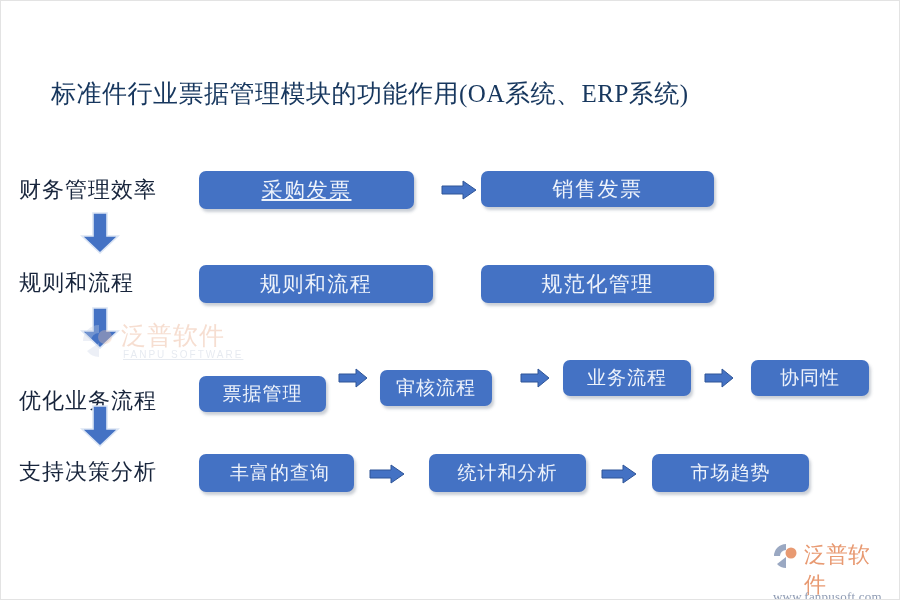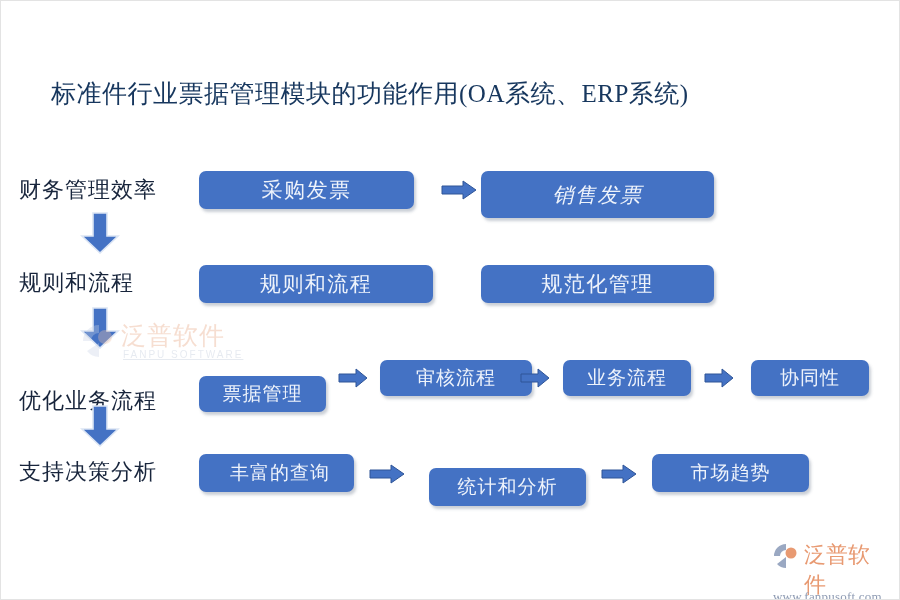--- a/index.html
+++ b/index.html
@@ -183,58 +183,58 @@
     <svg viewBox="0 0 40 40" width="40" height="40">
       <path d="M4 20 A16 16 0 0 1 20 4 L20 12 A8 8 0 0 0 12 20 Z" fill="#c8d3e6"></path>
       <path d="M20 36 A16 16 0 0 1 8 30 L20 22 Z" fill="#c8d3e6"></path>
       <circle cx="26" cy="16" r="7" fill="#f0c3a8"></circle>
     </svg>
   </div>
   <div class="wm-cn">泛普软件</div>
   <div class="wm-en">FANPU SOFTWARE</div>
 </div>
 
-<div class="pbox" style="left:198px; top:170px; width:215px; height:38px;">采购发票</div>
+<div class="pbox" style="left:198px; top:170px; width:215px; height:38px;text-decoration:underline;">采购发票</div>
 <div class="h-arrow" style="left:440px; top:178px; width:36px;">
   <svg viewBox="0 0 36 22" width="36" height="22">
     <polygon points="1,7 22,7 22,2 35,11 22,20 22,15 1,15" fill="#4472c4" stroke="#2f5597" stroke-width="1"></polygon>
   </svg>
 </div>
-<div class="pbox" style="left:480px; top:170px; width:233px; height:47px;font-style:italic;">销售发票</div>
+<div class="pbox" style="left:480px; top:170px; width:233px; height:36px;">销售发票</div>
 
 <div class="pbox" style="left:198px; top:264px; width:234px; height:38px;font-family:Liberation Mono, monospace;">规则和流程</div>
 <div class="pbox" style="left:480px; top:264px; width:233px; height:38px;">规范化管理</div>
 
 <div class="pbox slim" style="left:198px; top:359px; width:127px; height:36px;margin-top:16px;">票据管理</div>
 <div class="h-arrow" style="left:337px; top:366px; width:30px;">
   <svg viewBox="0 0 30 22" width="30" height="22">
     <polygon points="1,7 18,7 18,2 29,11 18,20 18,15 1,15" fill="#4472c4" stroke="#2f5597" stroke-width="1"></polygon>
   </svg>
 </div>
-<div class="pbox slim" style="left:379px; top:359px; width:152px; height:36px;">审核流程</div>
+<div class="pbox slim" style="left:379px; top:369px; width:112px; height:36px;">审核流程</div>
 <div class="h-arrow" style="left:519px; top:366px; width:30px;">
   <svg viewBox="0 0 30 22" width="30" height="22">
     <polygon points="1,7 18,7 18,2 29,11 18,20 18,15 1,15" fill="#4472c4" stroke="#2f5597" stroke-width="1"></polygon>
   </svg>
 </div>
 <div class="pbox slim" style="left:562px; top:359px; width:128px; height:36px;">业务流程</div>
 <div class="h-arrow" style="left:703px; top:366px; width:30px;">
   <svg viewBox="0 0 30 22" width="30" height="22">
     <polygon points="1,7 18,7 18,2 29,11 18,20 18,15 1,15" fill="#4472c4" stroke="#2f5597" stroke-width="1"></polygon>
   </svg>
 </div>
 <div class="pbox slim" style="left:750px; top:359px; width:118px; height:36px;">协同性</div>
 
 <div class="pbox slim" style="left:198px; top:453px; width:155px; height:38px;padding-left:7px;">丰富的查询</div>
 <div class="h-arrow" style="left:368px; top:462px; width:36px;">
   <svg viewBox="0 0 36 22" width="36" height="22">
     <polygon points="1,7 22,7 22,2 35,11 22,20 22,15 1,15" fill="#4472c4" stroke="#2f5597" stroke-width="1"></polygon>
   </svg>
 </div>
-<div class="pbox slim" style="left:428px; top:453px; width:157px; height:38px;margin-top:14px;">统计和分析</div>
+<div class="pbox slim" style="left:428px; top:453px; width:157px; height:38px;">统计和分析</div>
 <div class="h-arrow" style="left:600px; top:462px; width:36px;">
   <svg viewBox="0 0 36 22" width="36" height="22">
     <polygon points="1,7 22,7 22,2 35,11 22,20 22,15 1,15" fill="#4472c4" stroke="#2f5597" stroke-width="1"></polygon>
   </svg>
 </div>
 <div class="pbox slim" style="left:651px; top:453px; width:157px; height:38px;">市场趋势</div>
 
 <div class="logo">
   <div class="logo-mark">
     <svg viewBox="0 0 30 30" width="30" height="30">

